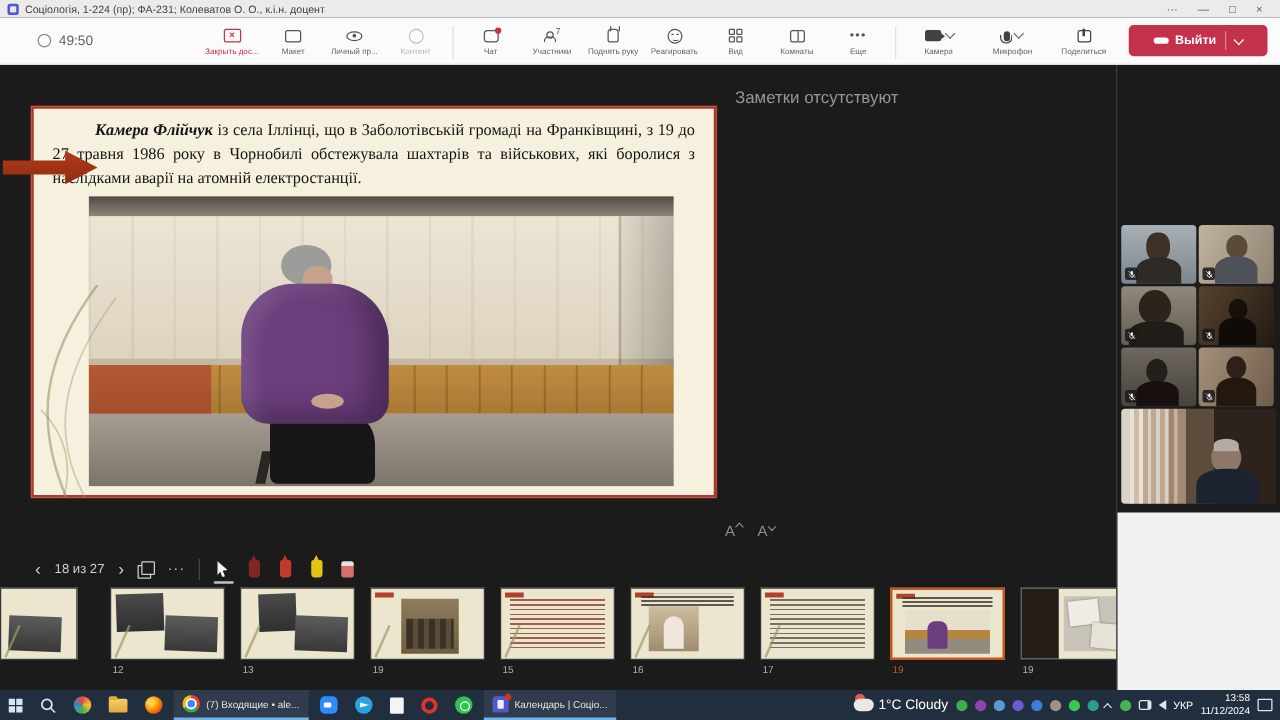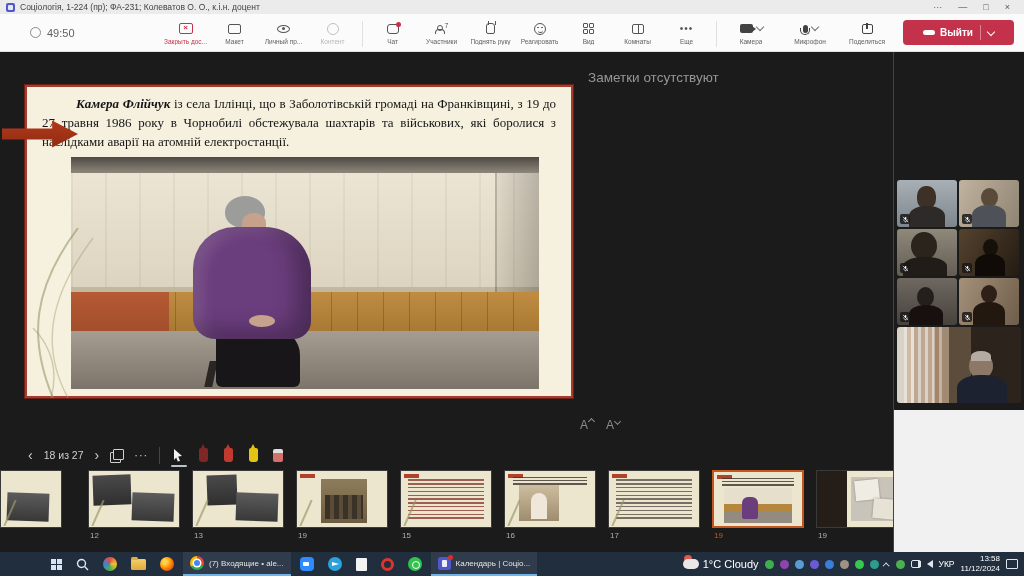--- a/index.html
+++ b/index.html
@@ -187,21 +187,21 @@
   .t6 .shoulders { left:14px; top:24px; width:32px; height:23px; background:#23180f; }
   .t7 { background:linear-gradient(90deg,#d9d2c6 0 14%, #c3b8a8 14% 30%, #a08a74 30% 42%, #5c4c3c 42% 60%, #2c241c 60%); }
   .t7::before { content:""; position:absolute; left:6%; top:0; width:30%; height:100%;
     background:repeating-linear-gradient(90deg, rgba(255,255,255,.35) 0 3px, rgba(180,120,70,.25) 3px 7px); }
   .t7 .head { left:72px; top:26px; width:24px; height:26px; background:#8d7868; }
   .t7 .head::after { content:""; position:absolute; left:2px; top:-2px; width:20px; height:10px; background:#b4aca2; border-radius:50% 50% 0 0; }
   .t7 .shoulders { left:60px; top:48px; width:50px; height:28px; background:#1c2230; }
 
   
   .taskbar { position:absolute; left:0; top:552px; width:1024px; height:24px; background:#212e3e;
-    display:flex; align-items:center; z-index:40;padding-left:44px; }
+    display:flex; align-items:center; z-index:40; }
   .tk { height:24px; display:flex; align-items:center; justify-content:center; padding:0 7px; cursor:pointer; flex:0 0 auto; }
   .tk-win { display:grid; grid-template-columns:5px 5px; gap:1px; }
   .tk-win i { width:5px; height:5px; background:#d7e5f2; }
   .tk-btn { gap:5px; background:rgba(255,255,255,.07); border-bottom:2px solid #6fb3e8; margin:0 2px; max-width:128px; }
   .tk-btn .tk-label { font-size:8px; color:#e4e4e4; white-space:nowrap; overflow:hidden; text-overflow:ellipsis; max-width:92px; }
   .tk-btn.active { background:rgba(255,255,255,.18); }
   .circle-ic { width:14px; height:14px; border-radius:50%; flex:0 0 auto; }
   .edge-ic { background:conic-gradient(#e64c3c, #f2c230, #4caf50, #3b82d0, #e64c3c); }
   .folder-ic { width:15px; height:11px; background:linear-gradient(#f3cf6b,#e2ab3c); border-radius:1.5px; position:relative; }
   .folder-ic::before { content:""; position:absolute; left:0; top:-2px; width:7px; height:3px; background:#e2ab3c; border-radius:1.5px 1.5px 0 0; }

